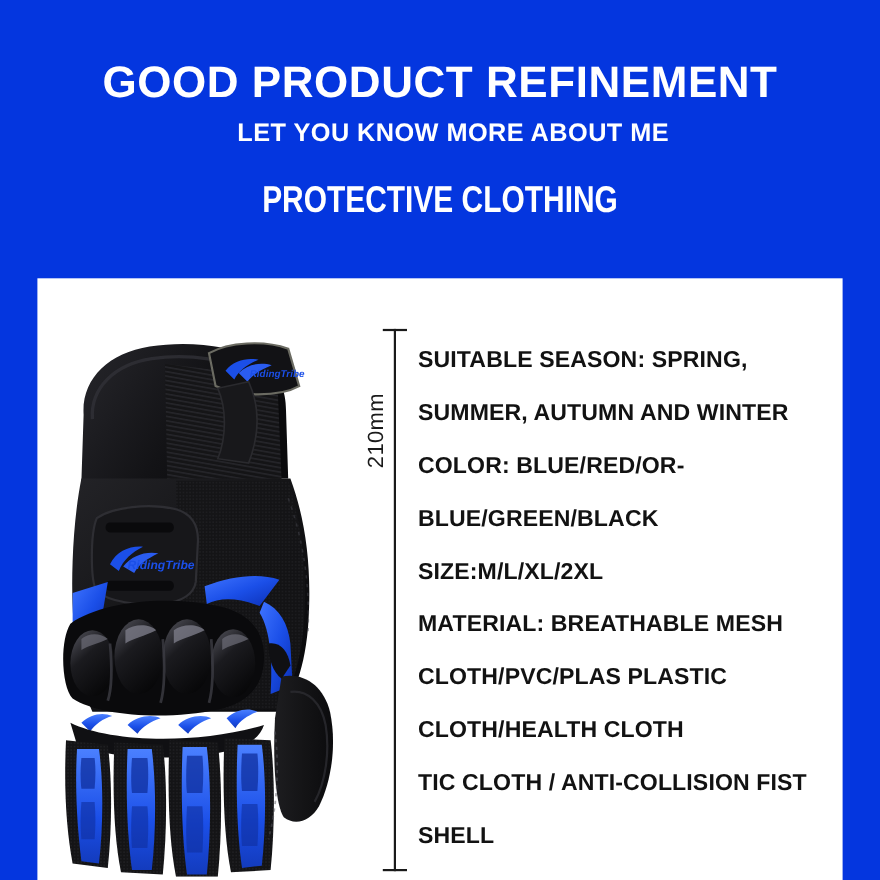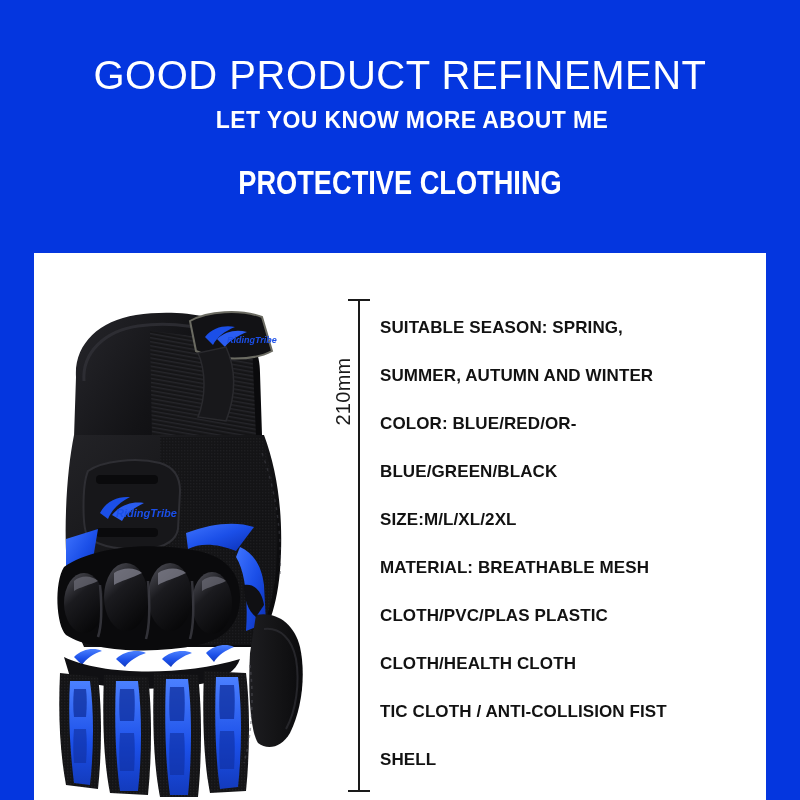--- a/index.html
+++ b/index.html
@@ -30,21 +30,21 @@
     height: 253px;
     text-align: center;
     color: #ffffff;
   }
   .hd-title {
     position: absolute;
     left: 0;
     top: 52px;
     width: 800px;
     font-size: 40px;
-    font-weight: normal;
+    font-weight: bold;
     letter-spacing: 0.5px;
     line-height: 46px;
     white-space: nowrap;
     color: #ffffff;
   }
   .hd-sub {
     position: absolute;
     left: 12px;
     top: 106px;
     width: 800px;
@@ -133,21 +133,21 @@
   }
 
   
   .specs {
     position: absolute;
     left: 380px;
     top: 304px;
     width: 370px;
   }
   .spec-line {
-    font-size: 17px;
+    font-size: 21px;
     font-weight: 600;
     line-height: 48px;
     color: #121212;
     letter-spacing: 0.1px;
     white-space: nowrap;
   }
 
   
   .glove {
     position: absolute;

